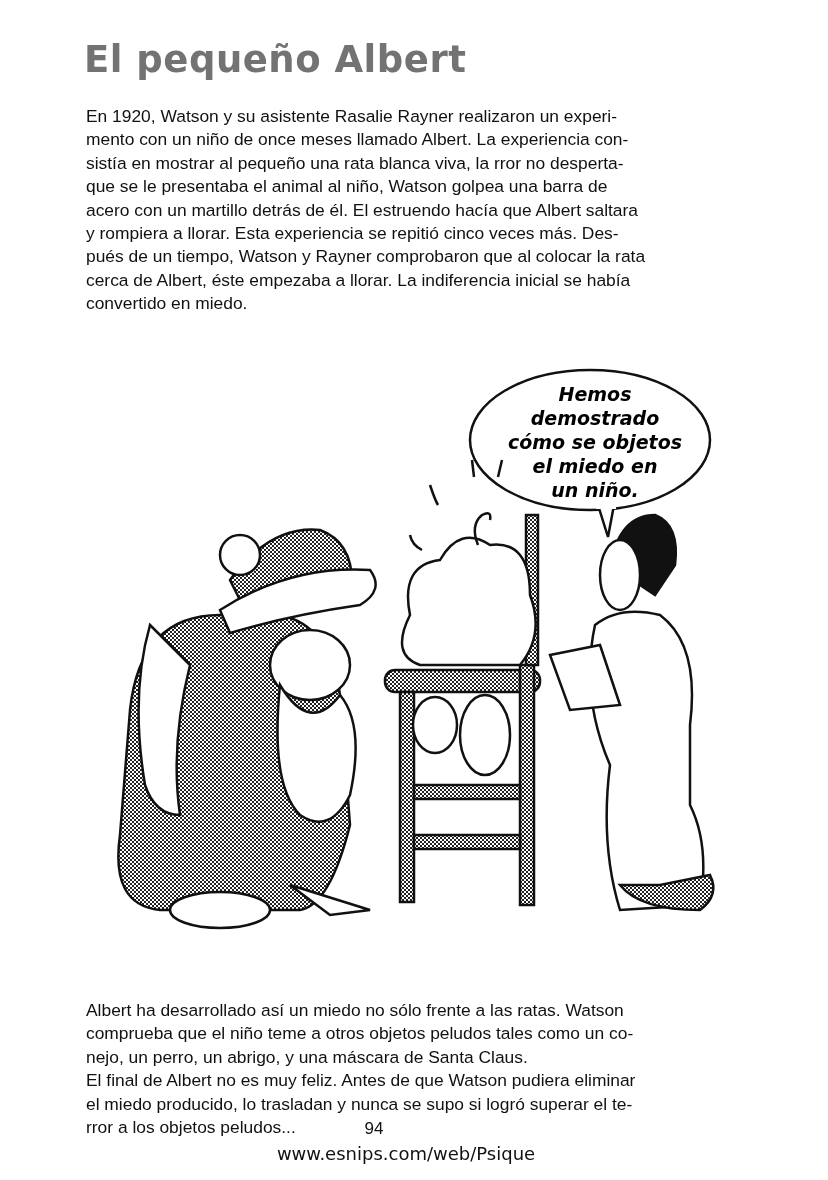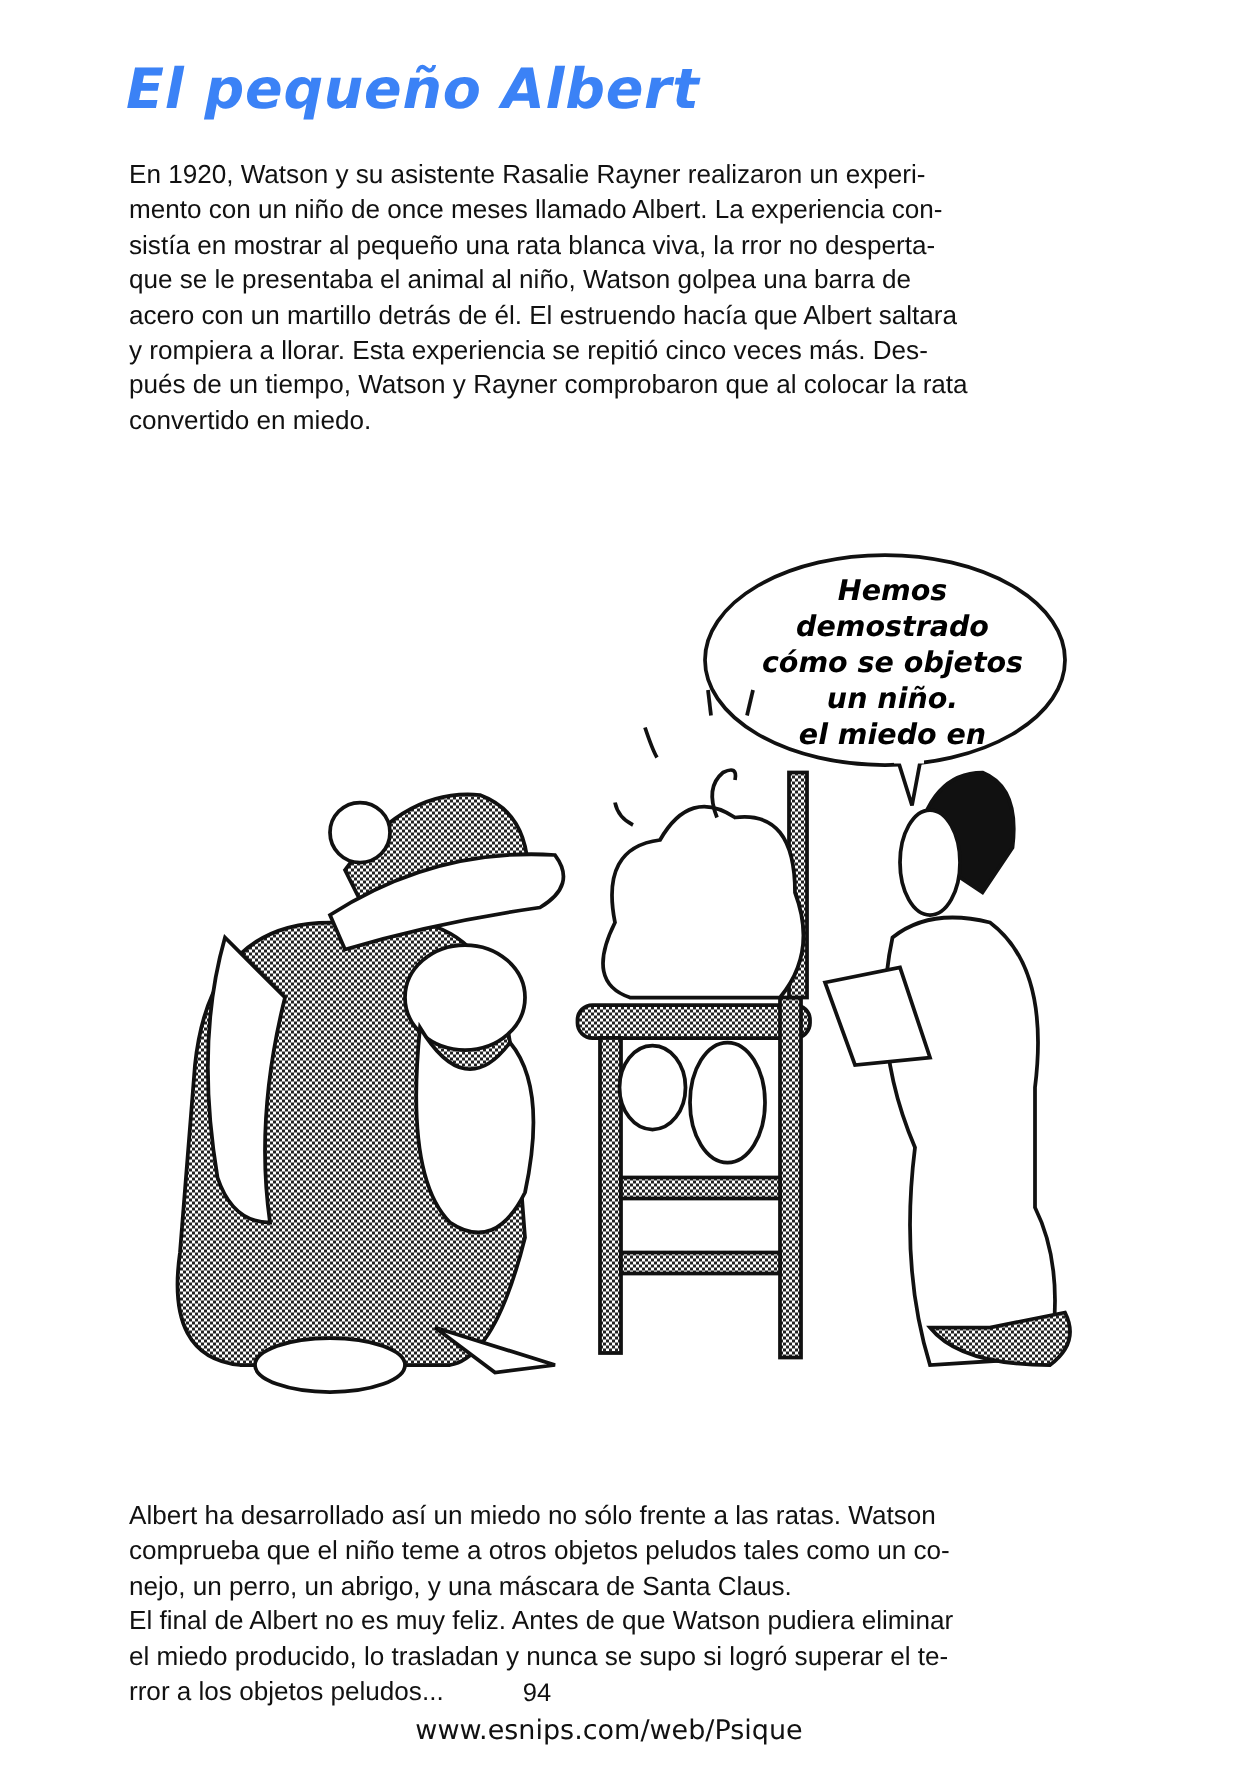--- a/index.html
+++ b/index.html
@@ -1,40 +1,41 @@
 <!DOCTYPE html>
 <html><head>
   <meta charset="utf-8">
   <style>
     html, body { margin: 0; padding: 0; background: #ffffff; }
     body { width: 828px; height: 1180px; position: relative; overflow: hidden; font-family: "Liberation Sans", sans-serif; color: #111; }
-    .title { position: absolute; left: 84px; top: 38px; font-family: "DejaVu Sans", sans-serif; font-weight: bold; font-style: italic; font-size: 37px; letter-spacing: 0.5px; color: #3b82f6; margin: 0; }
+    .title { position: absolute; left: 84px; top: 38px; font-family: "DejaVu Sans", sans-serif; font-weight: bold; font-size: 37px; letter-spacing: 0.5px; color: #737373; margin: 0; }
     .para { position: absolute; left: 86px; width: 662px; font-size: 17.4px; line-height: 23.4px; text-align: justify; margin: 0; color: #111; }
     .p1 { top: 105px; }
     .p2 { top: 961px; margin-top: 38px; }
     .p2 span, .p1 span { display: block; }
     .illus { position: absolute; left: 100px; top: 365px; width: 640px; height: 580px; }
     .bubble-text { position: absolute; left: 475px; top: 382px; width: 240px; text-align: center; font-family: "DejaVu Sans", sans-serif; font-weight: bold; font-style: italic; font-size: 19px; line-height: 24px; color: #000000; }
     .bubble-text span { display: block; }
-    .page-num { position: absolute; left: 0; width: 716px; top: 1119px; text-align: center; font-size: 17px; color: #111; }
+    .page-num { position: absolute; left: 16px; width: 716px; top: 1119px; text-align: center; font-size: 17px; color: #111; }
     .url { position: absolute; left: 0; width: 812px; top: 1143px; text-align: center; font-family: "DejaVu Sans", sans-serif; font-size: 18px; color: #111; }
   </style>
 </head>
 <body>
 
 <h1 class="title">El pequeño Albert</h1>
 
 <div class="para p1">
   <span>En 1920, Watson y su asistente Rasalie Rayner realizaron un experi-</span>
   <span>mento con un niño de once meses llamado Albert. La experiencia con-</span>
   <span>sistía en mostrar al pequeño una rata blanca viva, la rror no desperta-</span>
   <span>que se le presentaba el animal al niño, Watson golpea una barra de</span>
   <span>acero con un martillo detrás de él. El estruendo hacía que Albert saltara</span>
   <span>y rompiera a llorar. Esta experiencia se repitió cinco veces más. Des-</span>
   <span>pués de un tiempo, Watson y Rayner comprobaron que al colocar la rata</span>
+  <span>cerca de Albert, éste empezaba a llorar. La indiferencia inicial se había</span>
   <span>convertido en miedo.</span>
 </div>
 
 <svg class="illus" viewBox="0 0 640 580" xmlns="http://www.w3.org/2000/svg">
   <defs>
     <pattern id="hatch" width="4" height="4" patternUnits="userSpaceOnUse">
       <rect width="4" height="4" fill="#fff"></rect>
       <rect width="2" height="2" fill="#222"></rect>
       <rect x="2" y="2" width="2" height="2" fill="#222"></rect>
     </pattern>
@@ -81,22 +82,22 @@
     <path d="M495 260 Q520 240 560 250 Q600 280 590 360 L590 440 Q610 480 600 540 L520 545 Q500 480 510 400 Q480 330 495 260 Z" fill="#fff"></path>
     <path d="M450 290 L500 280 L520 340 L470 345 Z" fill="#fff"></path>
     <path d="M520 520 Q540 545 600 545 Q620 530 610 510 L560 520 Z" fill="url(#hatch)"></path>
   </g>
 </svg>
 
 <div class="bubble-text">
   <span>Hemos</span>
   <span>demostrado</span>
   <span>cómo se objetos</span>
+  <span>el miedo en</span>
   <span>un niño.</span>
-  <span>el miedo en</span>
 </div>
 
 <div class="para p2">
   <span>Albert ha desarrollado así un miedo no sólo frente a las ratas. Watson</span>
   <span>comprueba que el niño teme a otros objetos peludos tales como un co-</span>
   <span>nejo, un perro, un abrigo, y una máscara de Santa Claus.</span>
   <span>El final de Albert no es muy feliz. Antes de que Watson pudiera eliminar</span>
   <span>el miedo producido, lo trasladan y nunca se supo si logró superar el te-</span>
   <span>rror a los objetos peludos...</span>
 </div>

